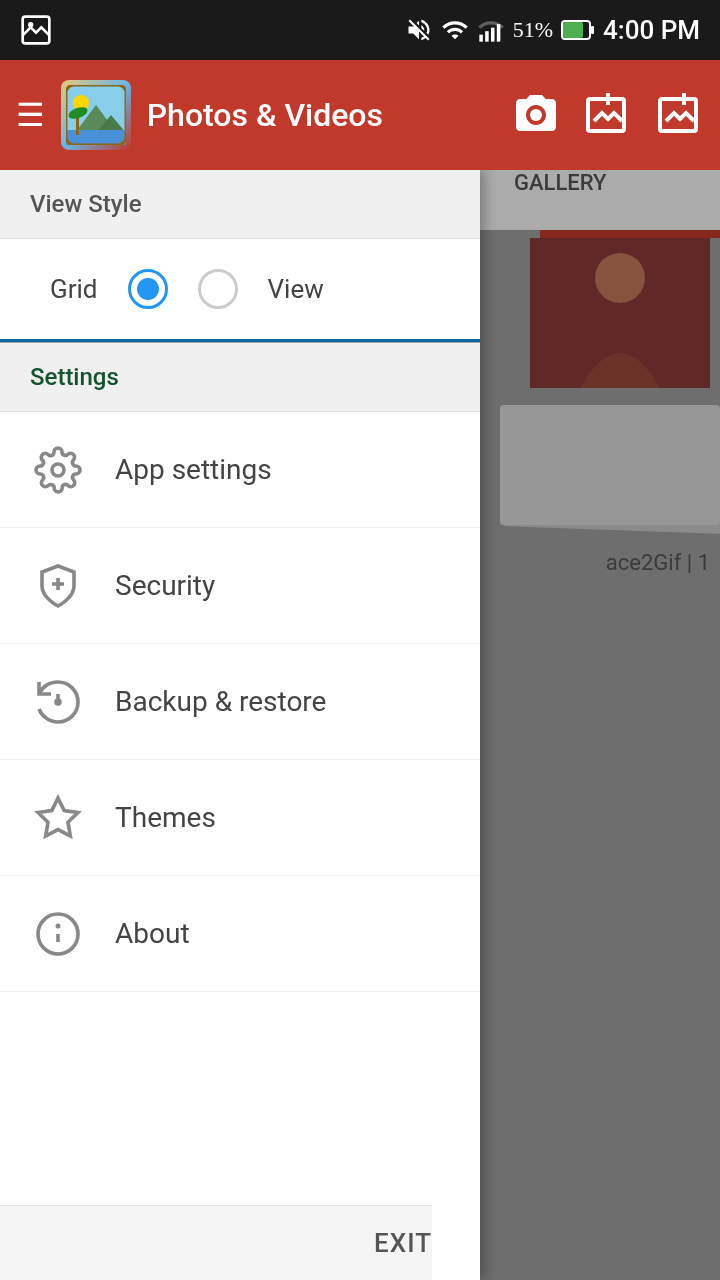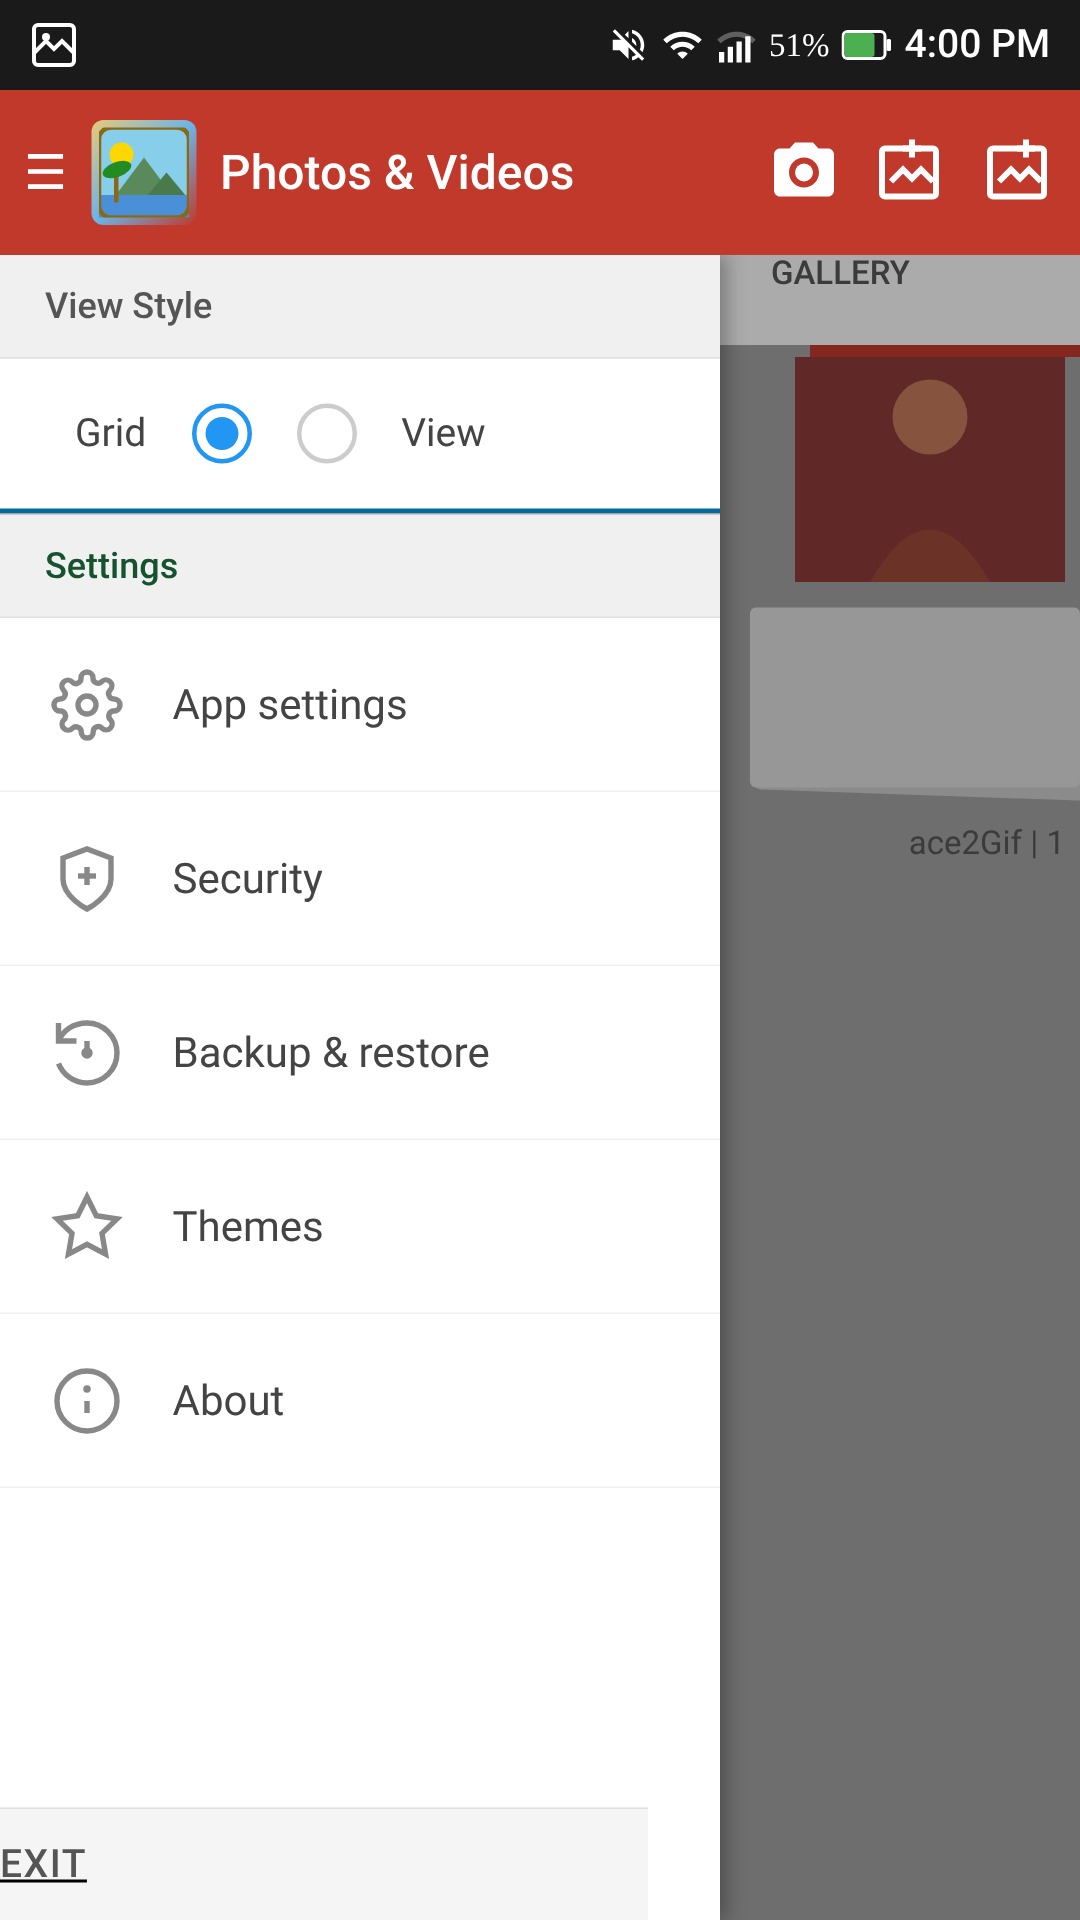--- a/index.html
+++ b/index.html
@@ -248,23 +248,22 @@
     .exit-bar {
       position: absolute;
       bottom: 0;
       left: 0;
       width: 432px;
       height: 75px;
       background: #f5f5f5;
       border-top: 1px solid #e0e0e0;
       display: flex;
       align-items: center;
-      justify-content: flex-start;
+      justify-content: flex-end;
       cursor: pointer;
-      text-decoration: underline;
     }
     .exit-label {
       font-size: 26px;
       color: #555;
       font-weight: 500;
       letter-spacing: 1px;
     }
 
     
     .drawer-overlay {

